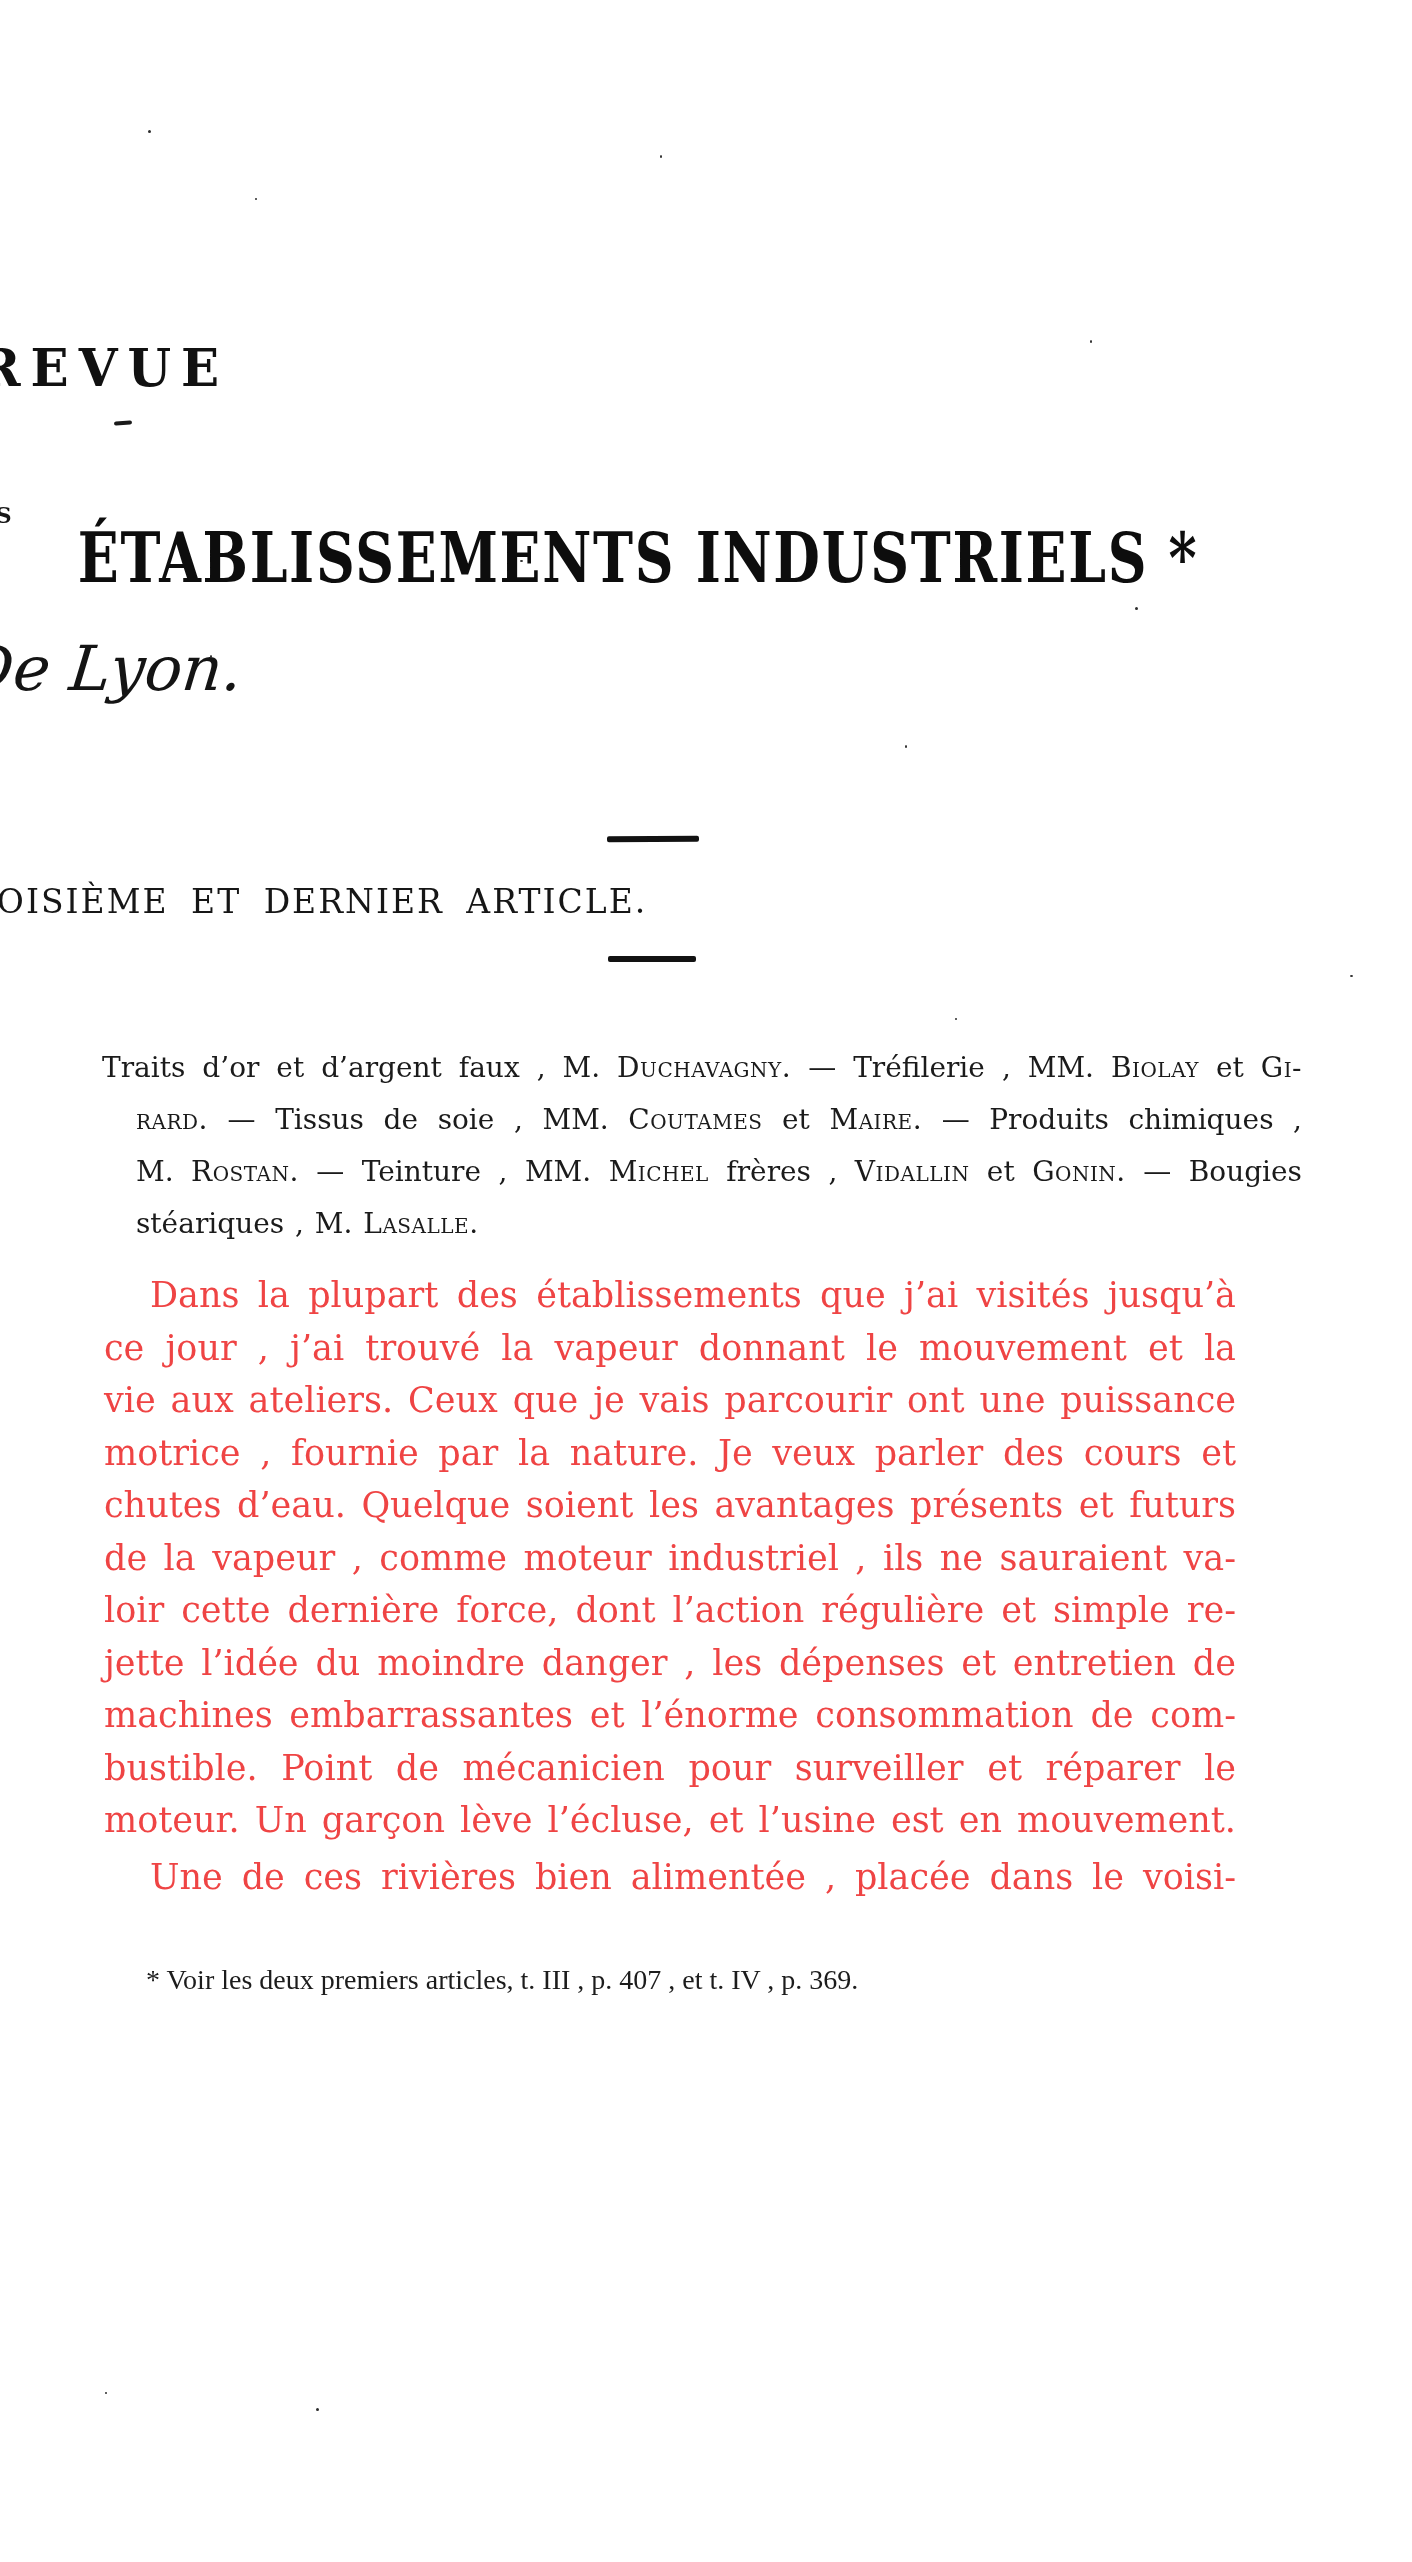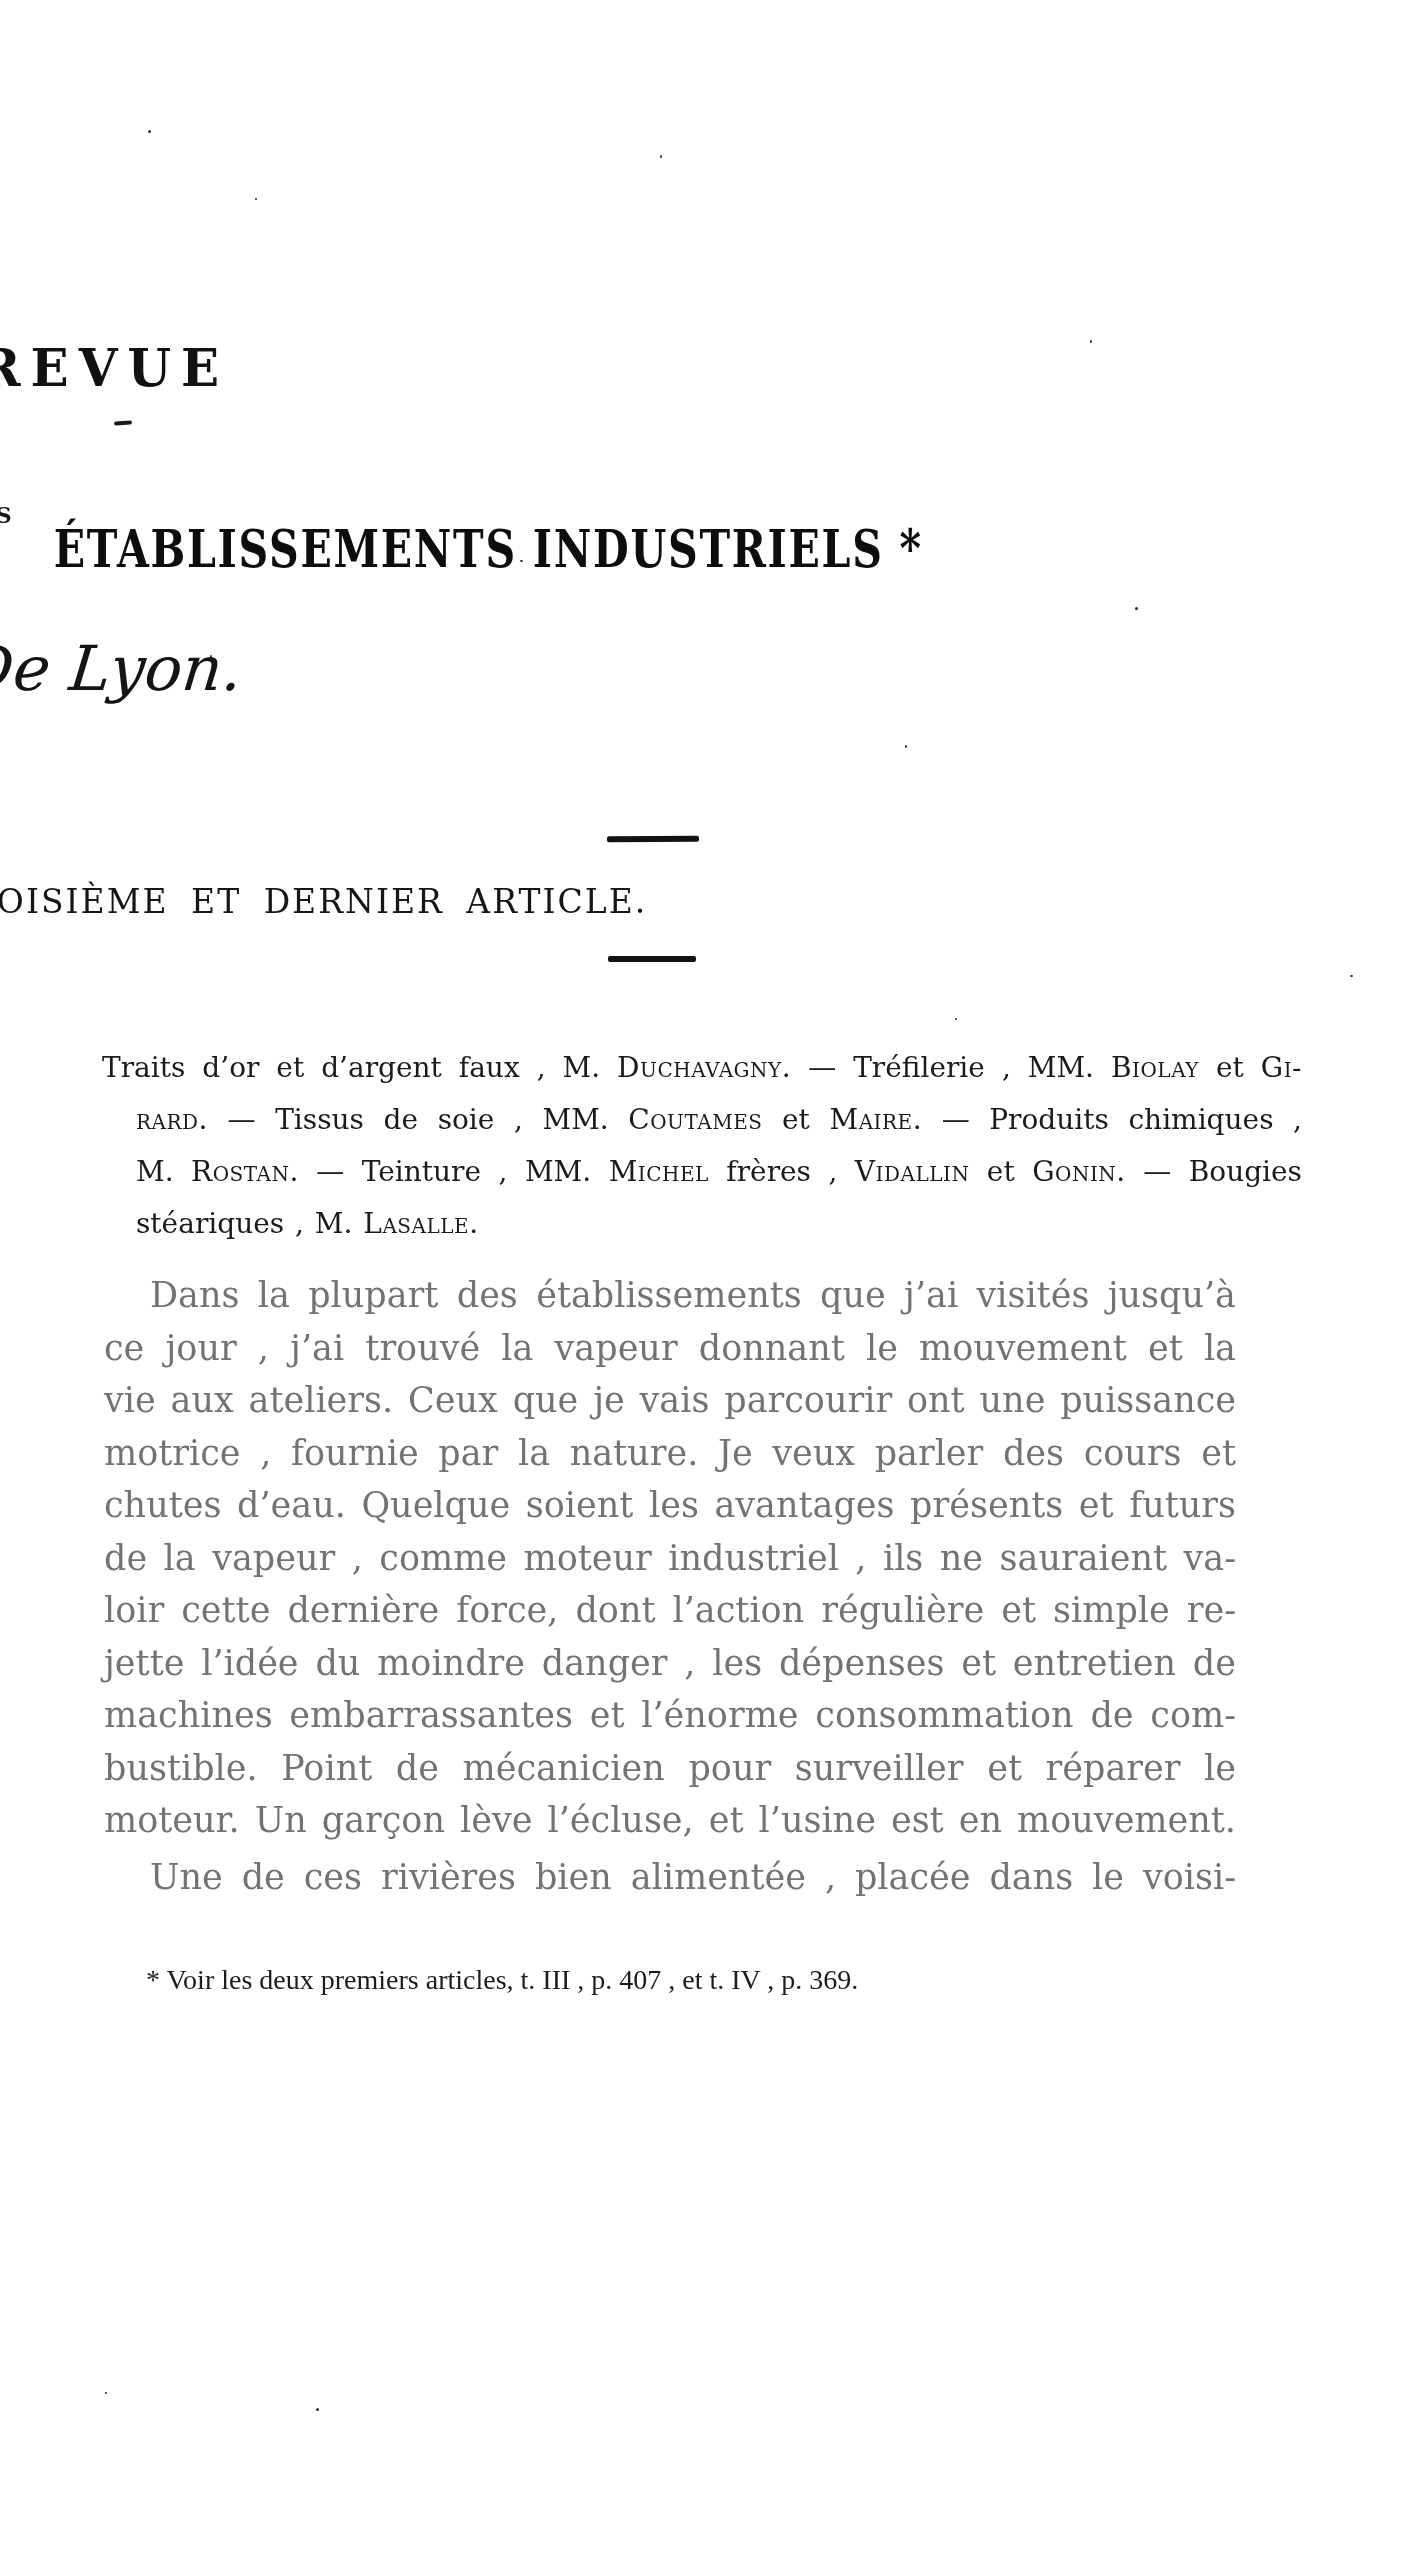--- a/index.html
+++ b/index.html
@@ -13,21 +13,21 @@
   
   .center-line{position:absolute;left:0;width:100%;text-align:left;white-space:nowrap;}
   .center-line > span{display:inline-block;position:relative;}
 
   .revue{top:338px;font-size:50px;font-weight:bold;letter-spacing:10px;color:#111;}
   .revue > span{left:-21px;transform:scaleY(1.05);}
 
   .des{top:502px;font-size:22px;font-weight:bold;letter-spacing:6px;color:#161616;}
   .des > span{left:-52px;}
 
-  .main-title{top:520px;font-size:49px;font-weight:bold;letter-spacing:2px;color:#0d0d0d;}
+  .main-title{top:520px;font-size:64px;font-weight:bold;letter-spacing:2px;color:#0d0d0d;}
   .main-title > span{left:-29px;transform:scale(0.84,1.08);transform-origin:center;}
 
   .script-sub{top:632px;font-size:62px;font-style:italic;color:#141414;}
   .script-sub > span{left:-36px;transform:skewX(-6deg);}
 
   .rule{position:absolute;height:6px;background:#121212;border-radius:2px;}
   .rule-a{top:836px;left:607px;width:92px;transform:rotate(-0.4deg);}
   .rule-b{top:956px;left:608px;width:88px;}
 
   .article-heading{top:882px;font-size:33px;letter-spacing:2px;word-spacing:10px;color:#161616;}
@@ -35,21 +35,21 @@
 
   
   .block{position:absolute;}
   .tline{text-align:justify;text-align-last:justify;}
   .sc{font-variant:small-caps;letter-spacing:0.5px;}
 
   .summary{top:1042px;left:102px;width:1200px;font-size:28px;line-height:52px;word-spacing:2px;}
   .summary .tline:not(:first-child){padding-left:34px;}
   .summary .tline:last-child{text-align-last:left;}
 
-  .bodypara{left:104px;width:1132px;font-size:35px;line-height:52.5px;word-spacing:2px;color:#737373;}
+  .bodypara{left:104px;width:1132px;font-size:35px;line-height:52.5px;word-spacing:2px;color:#ef4444;}
   .para1{top:1269px;}
   .para1 .tline:first-child{padding-left:46px;}
   .para2{top:1851px;}
   .para2 .tline:first-child{padding-left:46px;}
 
   .footnote{top:1960px;left:146px;width:1110px;font-size:28px;line-height:40px;color:#1c1c1c;font-family:Liberation Serif, serif;}
   .footnote .tline{text-align:left;text-align-last:left;}
 
   
   .margin-dash{position:absolute;left:114px;top:421px;width:18px;height:4px;background:#1a1a1a;

